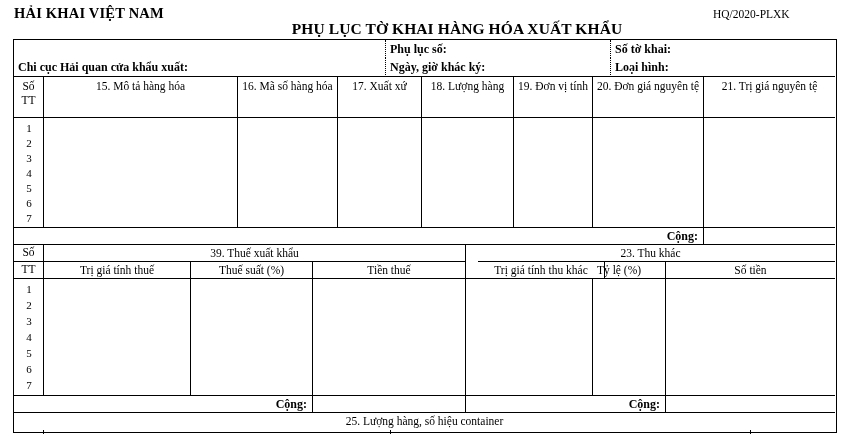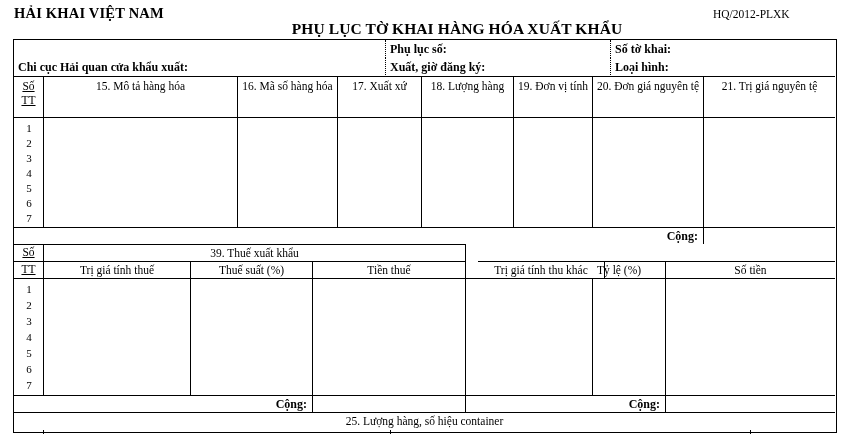--- a/index.html
+++ b/index.html
@@ -74,21 +74,20 @@
     white-space: nowrap;
   }
   .colhead {
     text-align: center;
     padding-top: 3px;
     font-size: 11.5px;
   }
   .sott {
     text-align: center;
     font-size: 11.5px;
-    text-decoration: underline;
   }
   .rownum {
     position: absolute;
     width: 30px;
     text-align: center;
     font-size: 11px;
   }
   .cong {
     text-align: right;
     padding-right: 5px;
@@ -106,29 +105,29 @@
     font-size: 11.5px;
     line-height: 16px;
   }
 </style>
 </head>
 <body>
 
 <div class="titlebar">
   <div class="org-name">HẢI KHAI VIỆT NAM</div>
   <div class="doc-title">PHỤ LỤC TỜ KHAI HÀNG HÓA XUẤT KHẨU</div>
-  <div class="form-code">HQ/2012-PLXK</div>
+  <div class="form-code">HQ/2020-PLXK</div>
 </div>
 
 <div class="frame">
 
   <div class="cell lbl bb" style="left:0px; top:18px; width:371px; height:19px;">Chi cục Hải quan cửa khẩu xuất:</div>
 
   <div class="cell lbl bl-dot" style="left:371px; top:0px; width:225px; height:18px;">Phụ lục số:</div>
-  <div class="cell lbl bl-dot bb" style="left:371px; top:18px; width:225px; height:19px;">Xuất, giờ đăng ký:</div>
+  <div class="cell lbl bl-dot bb" style="left:371px; top:18px; width:225px; height:19px;">Ngày, giờ khác ký:</div>
 
   <div class="cell lbl bl-dot" style="left:596px; top:0px; width:225px; height:18px;">Số tờ khai:</div>
   <div class="cell lbl bl-dot bb" style="left:596px; top:18px; width:225px; height:19px;">Loại hình:</div>
 
   <div class="cell sott br" style="left:0px; top:37px; width:30px; height:40px; padding-top:3px;">
     <div>Số</div>
     <div>TT</div>
   </div>
 
   <div class="cell colhead br" style="left:30px; top:37px; width:194px; height:40px;">15. Mô tả hàng hóa</div>
@@ -155,20 +154,21 @@
   <div class="cell bt br" style="left:408px; top:77px; width:92px;  height:110px;"></div>
   <div class="cell bt br" style="left:500px; top:77px; width:79px;  height:110px;"></div>
   <div class="cell bt br" style="left:579px; top:77px; width:111px; height:110px;"></div>
   <div class="cell bt" style="left:690px; top:77px; width:131px; height:110px;"></div>
 
   <div class="cell bt cong br" style="left:0px; top:187px; width:690px; height:17px;">Cộng:</div>
   <div class="cell bt" style="left:690px; top:187px; width:131px; height:17px;"></div>
 
   <div class="cell bt br sott" style="left:0px; top:204px; width:30px; height:17px; padding-top:1px;">Số</div>
   <div class="cell bt br grp" style="left:30px; top:204px; width:422px; height:17px;">39. Thuế xuất khẩu</div>
+  <div class="cell bt grp" style="left:452px; top:204px; width:369px; height:17px;">23. Thu khác</div>
 
   <div class="cell bt br sott" style="left:0px; top:221px; width:30px; height:17px; padding-top:1px;">TT</div>
   <div class="cell bt br grp" style="left:30px; top:221px; width:147px; height:17px;">Trị giá tính thuế</div>
   <div class="cell bt br grp" style="left:177px; top:221px; width:122px; height:17px;">Thuế suất (%)</div>
   <div class="cell bt br grp" style="left:299px; top:221px; width:153px; height:17px;">Tiền thuế</div>
   <div class="cell bt br grp" style="left:464px; top:221px; width:127px; height:17px;">Trị giá tính thu khác</div>
   <div class="cell bt br" style="left:579px; top:221px; width:73px; height:17px; font-size:11.5px; line-height:16px; padding-left:4px;">Tỷ lệ (%)</div>
   <div class="cell bt grp" style="left:652px; top:221px; width:169px; height:17px;">Số tiền</div>
 
   <div class="cell bt br" style="left:0px; top:238px; width:30px; height:117px;">

